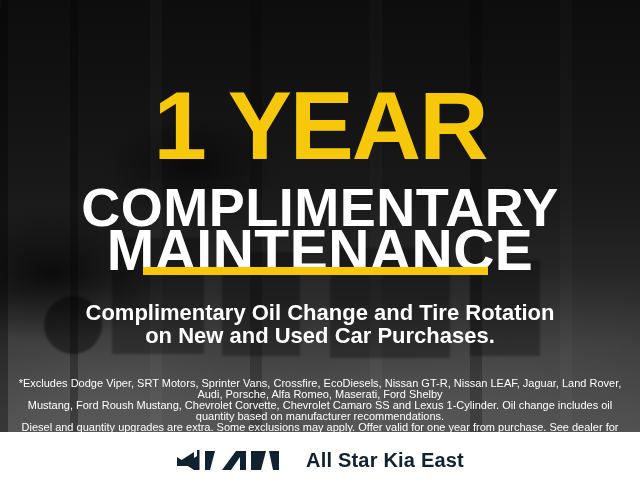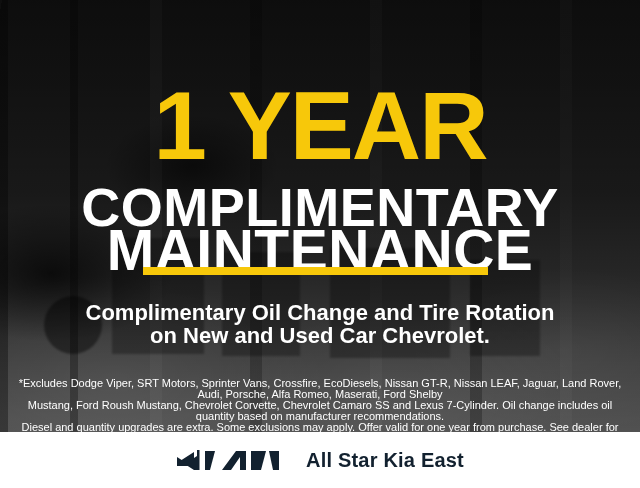--- a/index.html
+++ b/index.html
@@ -193,25 +193,25 @@
     <div class="headline-year">1 YEAR</div>
 
     <div class="headline-sub1">COMPLIMENTARY</div>
 
     <div class="headline-sub2">MAINTENANCE</div>
 
     <div class="divider"></div>
 
     <div class="offer-line l1">Complimentary Oil Change and Tire Rotation</div>
 
-    <div class="offer-line l2">on New and Used Car Chevrolet.</div>
+    <div class="offer-line l2">on New and Used Car Purchases.</div>
 
     <div class="disclaimer">
       <span>*Excludes Dodge Viper, SRT Motors, Sprinter Vans, Crossfire, EcoDiesels, Nissan GT-R, Nissan LEAF, Jaguar, Land Rover, Audi, Porsche, Alfa Romeo, Maserati, Ford Shelby</span>
-      <span>Mustang, Ford Roush Mustang, Chevrolet Corvette, Chevrolet Camaro SS and Lexus 7-Cylinder. Oil change includes oil quantity based on manufacturer recommendations.</span>
+      <span>Mustang, Ford Roush Mustang, Chevrolet Corvette, Chevrolet Camaro SS and Lexus 1-Cylinder. Oil change includes oil quantity based on manufacturer recommendations.</span>
       <span>Diesel and quantity upgrades are extra. Some exclusions may apply. Offer valid for one year from purchase. See dealer for full details.</span>
     </div>
 
   </div>
 
   <div class="footer">
     <svg class="kia-logo" width="104" height="26" viewBox="0 0 208 52" aria-hidden="true">
       <g fill="#12212F">
 
         <path d="M47 6 L47 46 L36 46 L8 28 L36 10 L36 22 L42 18 L42 6 Z"></path>

